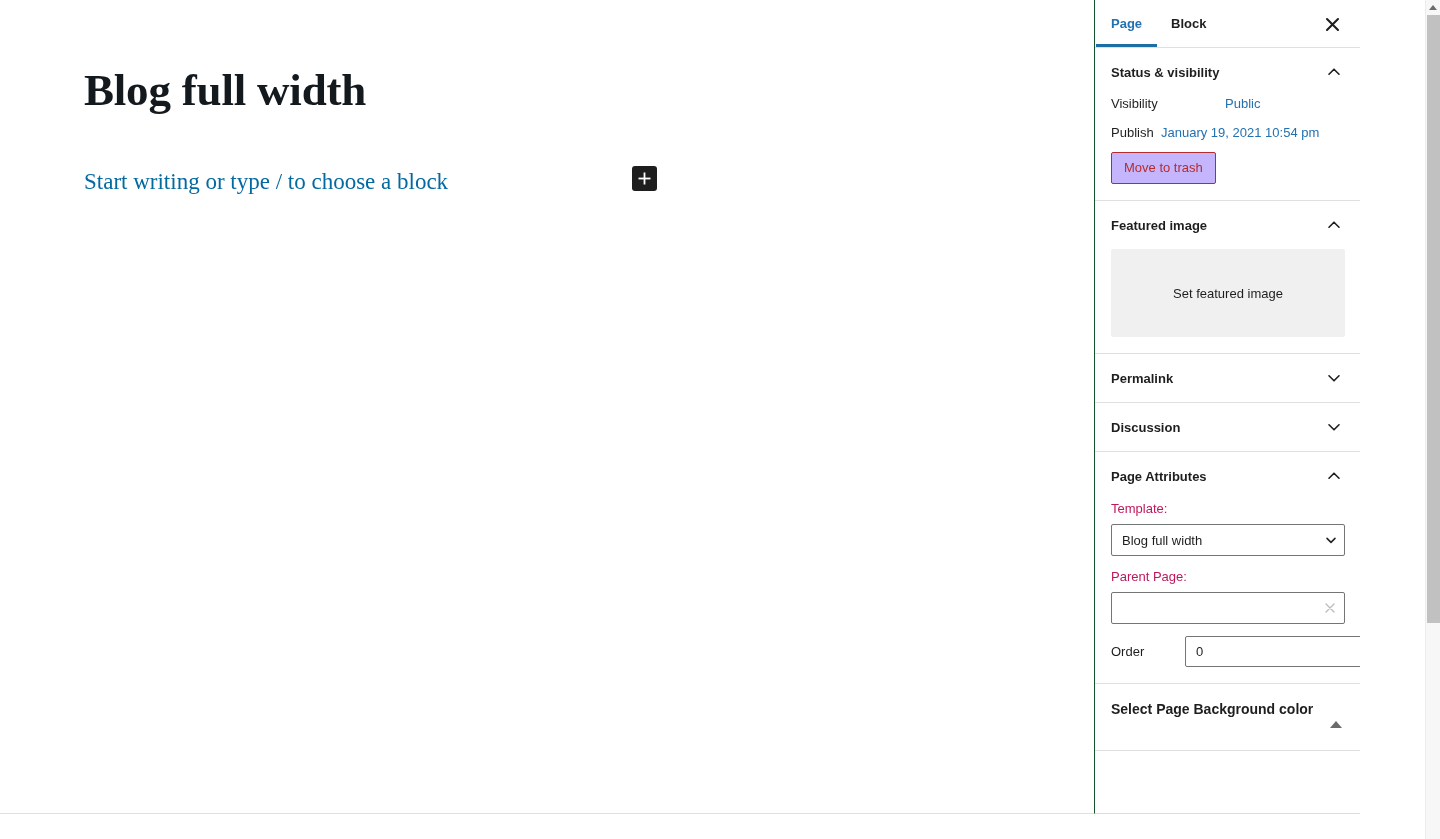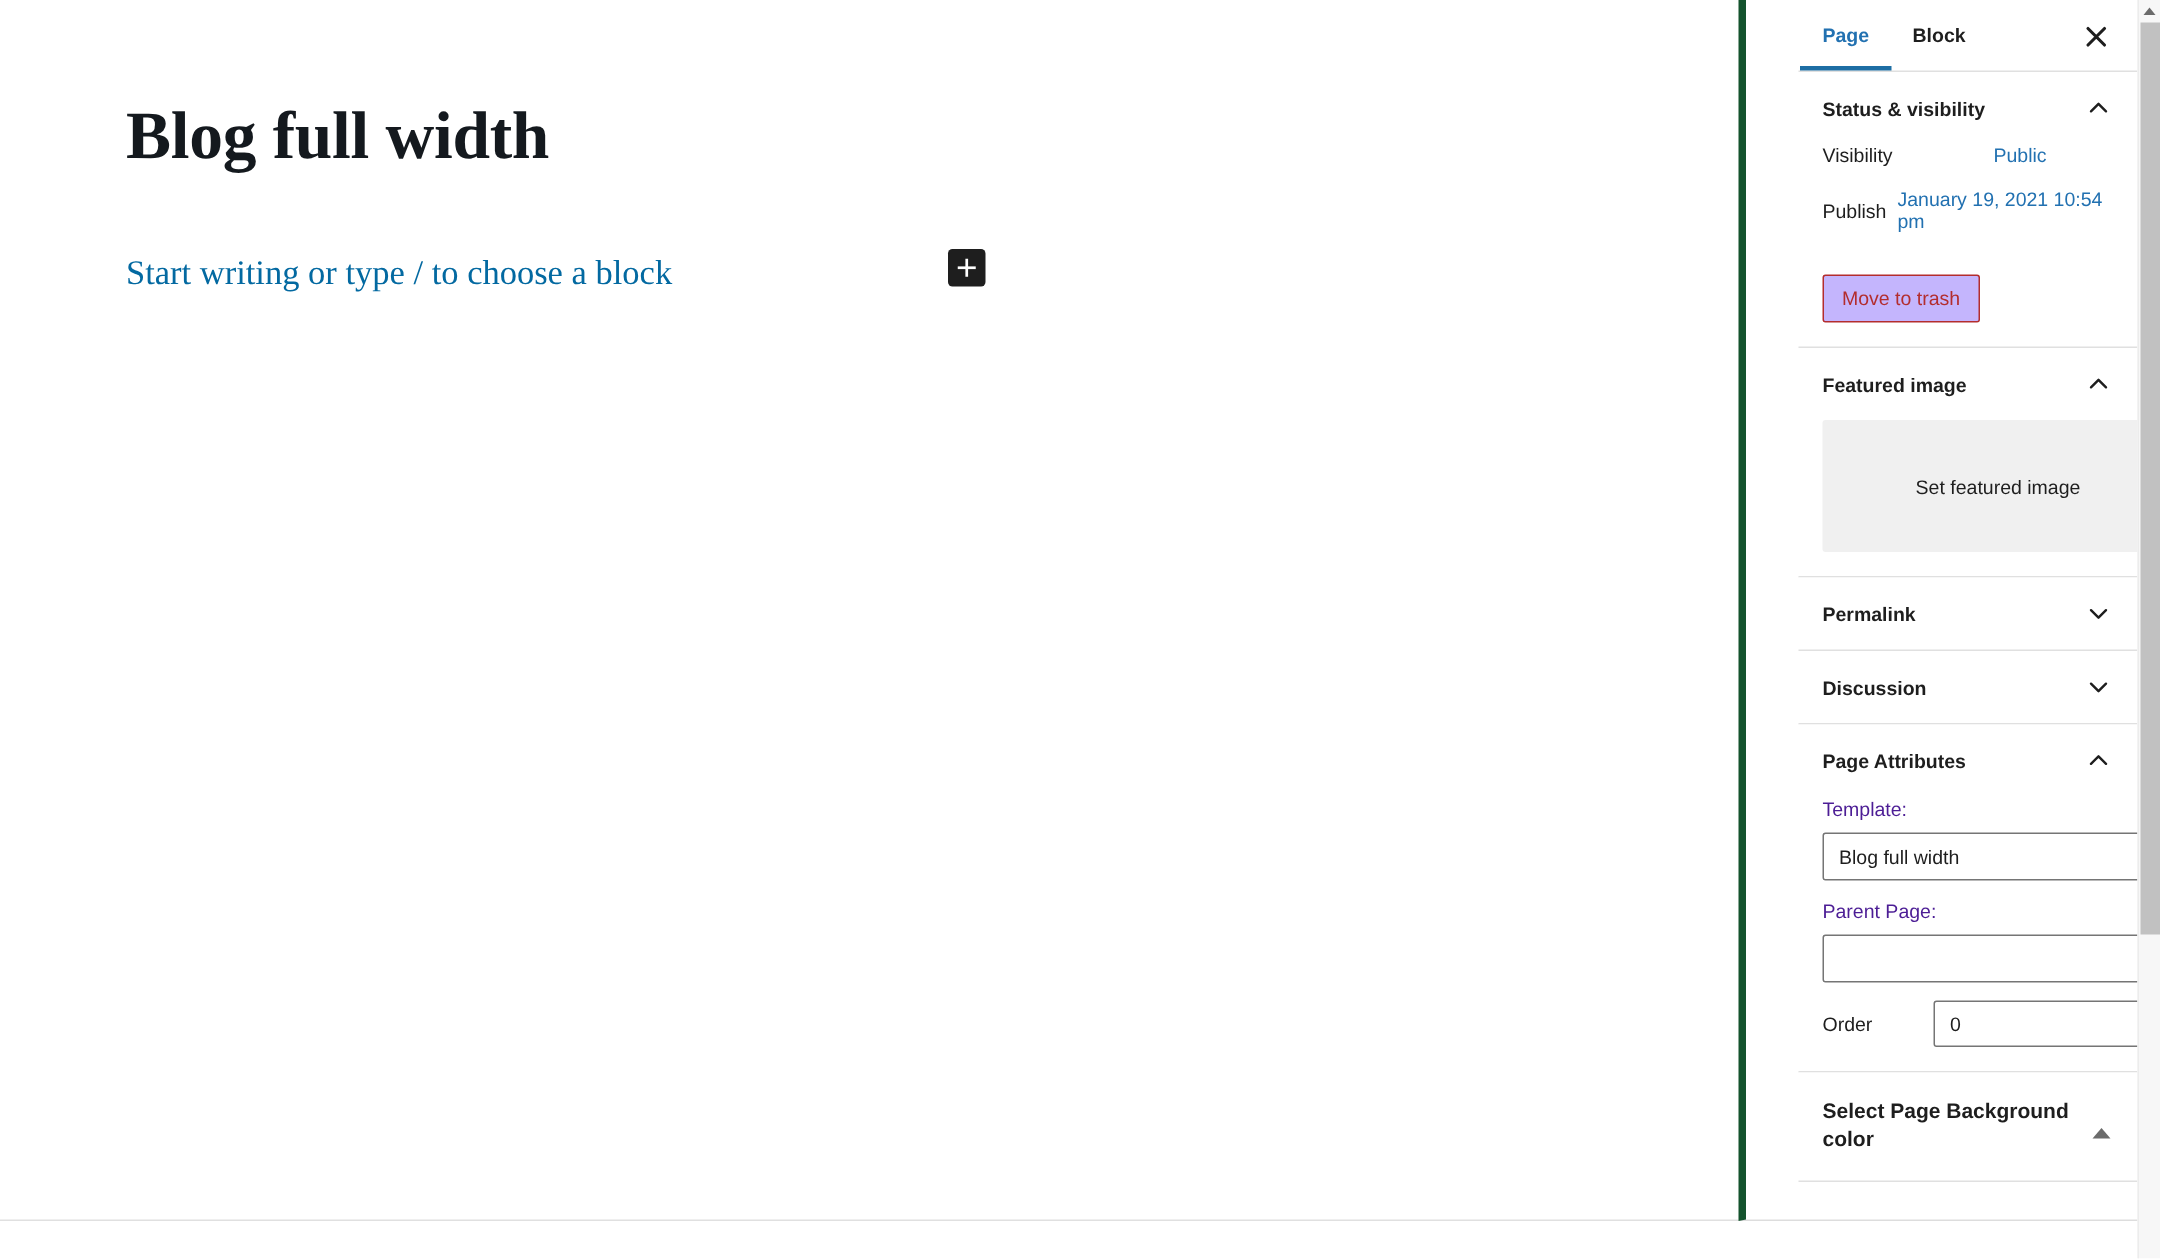--- a/index.html
+++ b/index.html
@@ -81,29 +81,28 @@
     left: 0;
     top: 813px;
     width: 1159px;
     height: 1px;
     background: #e0e0e0;
   }
 
   
   .sidebar {
     position: absolute;
-    left: 1159px;
+    left: 1094px;
     top: 0;
     width: 266px;
     height: 814px;
     background: #ffffff;
-    border-left: 5px solid #14532d;
+    border-left: 1px solid #14532d;
     border-bottom: 1px solid #ddd;
     overflow: hidden;
-    padding-left: 35px;
   }
 
   
   .sidebar-header {
     position: relative;
     height: 48px;
     border-bottom: 1px solid #e0e0e0;
     background: #fff;
   }
   .tab {
@@ -196,21 +195,21 @@
     font-size: 13px;
     color: #2271b1;
     background: none;
     border: none;
     padding: 0;
     cursor: pointer;
     font-family: "Liberation Sans", sans-serif;
     text-align: left;
   }
   .kv-row.publish .kv-label { width: 50px; }
-  .kv-row.publish { margin-bottom: 28px; }
+  .kv-row.publish { margin-bottom: 12px; }
 
   .trash-btn {
     display: inline-block;
     font-size: 13px;
     color: #b32d2e;
     background: #c4b5fd;
     border: 1px solid #b32d2e;
     border-radius: 2px;
     padding: 7px 12px;
     cursor: pointer;
@@ -231,21 +230,21 @@
     display: flex;
     align-items: center;
     justify-content: center;
     font-family: "Liberation Sans", sans-serif;
   }
 
   
   .field-label {
     display: block;
     font-size: 13px;
-    color: #4c1d95;
+    color: #be185d;
     margin-bottom: 6px;
     line-height: 18px;
   }
   .select-box {
     position: relative;
     width: 234px;
     height: 32px;
     border: 1px solid #757575;
     border-radius: 2px;
     background: #fff;

